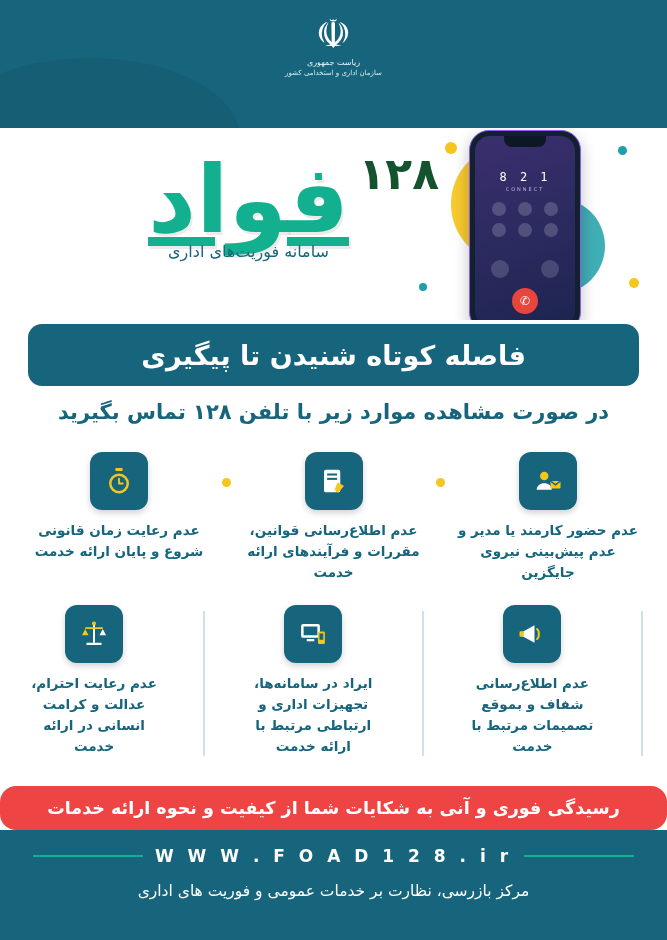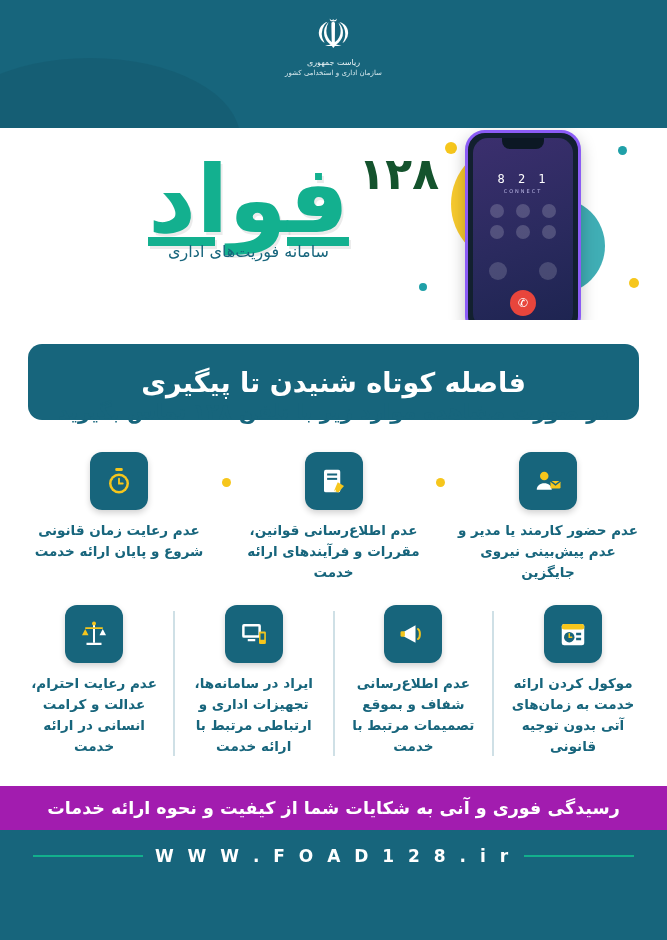--- a/index.html
+++ b/index.html
@@ -46,21 +46,21 @@
   }
   .dot{position:absolute;border-radius:50%;}
   .d1{right:210px;top:14px;width:12px;height:12px;background:#f6c61c;}
   .d2{right:40px;top:18px;width:9px;height:9px;background:#1fa0a8;}
   .d3{right:28px;top:150px;width:10px;height:10px;background:#f6c61c;}
   .d4{right:240px;top:155px;width:8px;height:8px;background:#1fa0a8;}
 
   
   .phone{
     position:absolute;right:86px;top:2px;width:110px;height:200px;
-    background:#12202f;border-radius:20px;border:3px solid #8b5cf6;
+    background:#12202f;border-radius:20px;border:1px solid #8b5cf6;
     box-shadow:0 6px 16px rgba(0,0,0,.25);
   }
   .phone-screen{
     position:absolute;left:5px;top:5px;right:5px;bottom:5px;border-radius:15px;
     background:linear-gradient(160deg,#3b2f6e 0%,#2a2a5e 55%,#1d2450 100%);
     overflow:hidden;
   }
   .notch{
     position:absolute;left:50%;transform:translateX(-50%);top:0;width:42px;height:11px;
     background:#0c1824;border-bottom-left-radius:8px;border-bottom-right-radius:8px;
@@ -95,21 +95,21 @@
   .brand-num{
     position:absolute;right:28px;top:-4px;color:#14532d;font-size:44px;font-weight:bold;
     font-family:"DejaVu Sans","Liberation Sans",sans-serif;letter-spacing:1px;
   }
   .brand-sub{
     text-align:center;color:#17657c;font-size:16px;margin-top:-6px;
   }
 
   
   .slogan{
-    position:absolute;left:28px;right:28px;top:344px;height:76px;
+    position:absolute;left:28px;right:28px;top:324px;height:62px;
     background:#17657c;border-radius:14px;
     display:flex;align-items:center;justify-content:center;
   }
   .slogan span{
     color:#ffffff;font-size:27px;font-weight:bold;letter-spacing:2px;
   }
 
   .subhead{
     position:absolute;left:0;right:0;top:400px;text-align:center;
     color:#17657c;font-size:21px;font-weight:bold;
@@ -134,22 +134,22 @@
   }
   .sep-dot{
     width:9px;height:9px;border-radius:50%;background:#f6c61c;margin-top:26px;flex:0 0 auto;
   }
   .vline{
     width:2px;background:#cfe0e6;align-self:stretch;margin-top:6px;flex:0 0 auto;
   }
 
   
   .green-strip{
-    position:absolute;left:0;right:0;top:786px;height:44px;background:#a21caf;
-    display:flex;align-items:center;justify-content:center;
+    position:absolute;left:0;right:0;top:786px;height:44px;background:#ef4444;
+    display:flex;align-items:center;justify-content:center;border-radius:16px;
   }
   .green-strip span{color:#ffffff;font-size:17.5px;font-weight:bold;}
 
   
   .footer{
     position:absolute;left:0;right:0;top:830px;height:142px;background:#17657c;
     text-align:center;
   }
   .url{
     color:#ffffff;font-size:17px;font-weight:bold;letter-spacing:4px;margin-top:18px;
@@ -255,33 +255,20 @@
             <circle cx="12" cy="14" r="8" fill="#f6c61c"></circle>
             <circle cx="12" cy="14" r="6" fill="#17657c"></circle>
             <path d="M12 10.2V14h3" stroke="#f6c61c" stroke-width="1.5" stroke-linecap="round"></path>
           </svg>
         </div>
         <div class="cell-text">عدم رعایت زمان قانونی شروع و پایان ارائه خدمت</div>
       </div>
     </div>
 
     <div class="row" style="margin-top:22px;">
-      <div class="cell small">
-        <div class="icon-box">
-          <svg width="30" height="30" viewBox="0 0 24 24" fill="none">
-            <rect x="3" y="4" width="18" height="17" rx="2" fill="#ffffff"></rect>
-            <rect x="3" y="4" width="18" height="4.4" rx="2" fill="#f6c61c"></rect>
-            <circle cx="9" cy="14.5" r="4.2" fill="#17657c"></circle>
-            <path d="M9 11.8v2.7h2" stroke="#f6c61c" stroke-width="1.2" stroke-linecap="round"></path>
-            <rect x="14.5" y="11" width="4" height="2" fill="#17657c"></rect>
-            <rect x="14.5" y="15" width="4" height="2" fill="#17657c"></rect>
-          </svg>
-        </div>
-        <div class="cell-text">موکول کردن ارائه خدمت به زمان‌های آتی بدون توجیه قانونی</div>
-      </div>
 
       <div class="vline"></div>
 
       <div class="cell small">
         <div class="icon-box">
           <svg width="30" height="30" viewBox="0 0 24 24" fill="none">
             <path d="M4 10.5l10-5.5v14l-10-5.5z" fill="#ffffff"></path>
             <rect x="2" y="9.8" width="3.5" height="4.4" rx="1" fill="#f6c61c"></rect>
             <path d="M16 8c2 1.2 2 6.8 0 8" stroke="#f6c61c" stroke-width="1.6" fill="none" stroke-linecap="round"></path>
           </svg>
@@ -326,15 +313,16 @@
   <div class="green-strip">
     <span>رسیدگی فوری و آنی به شکایات شما از کیفیت و نحوه ارائه خدمات</span>
   </div>
 
   <div class="footer">
     <div class="url-line">
       <div class="bar"></div>
       <div class="url" style="margin-top:0;">W W W . F O A D 1 2 8 . i r</div>
       <div class="bar"></div>
     </div>
+    <div class="footer-org">مرکز بازرسی، نظارت بر خدمات عمومی و فوریت های اداری</div>
   </div>
 
 </div>
 
 </body></html>

